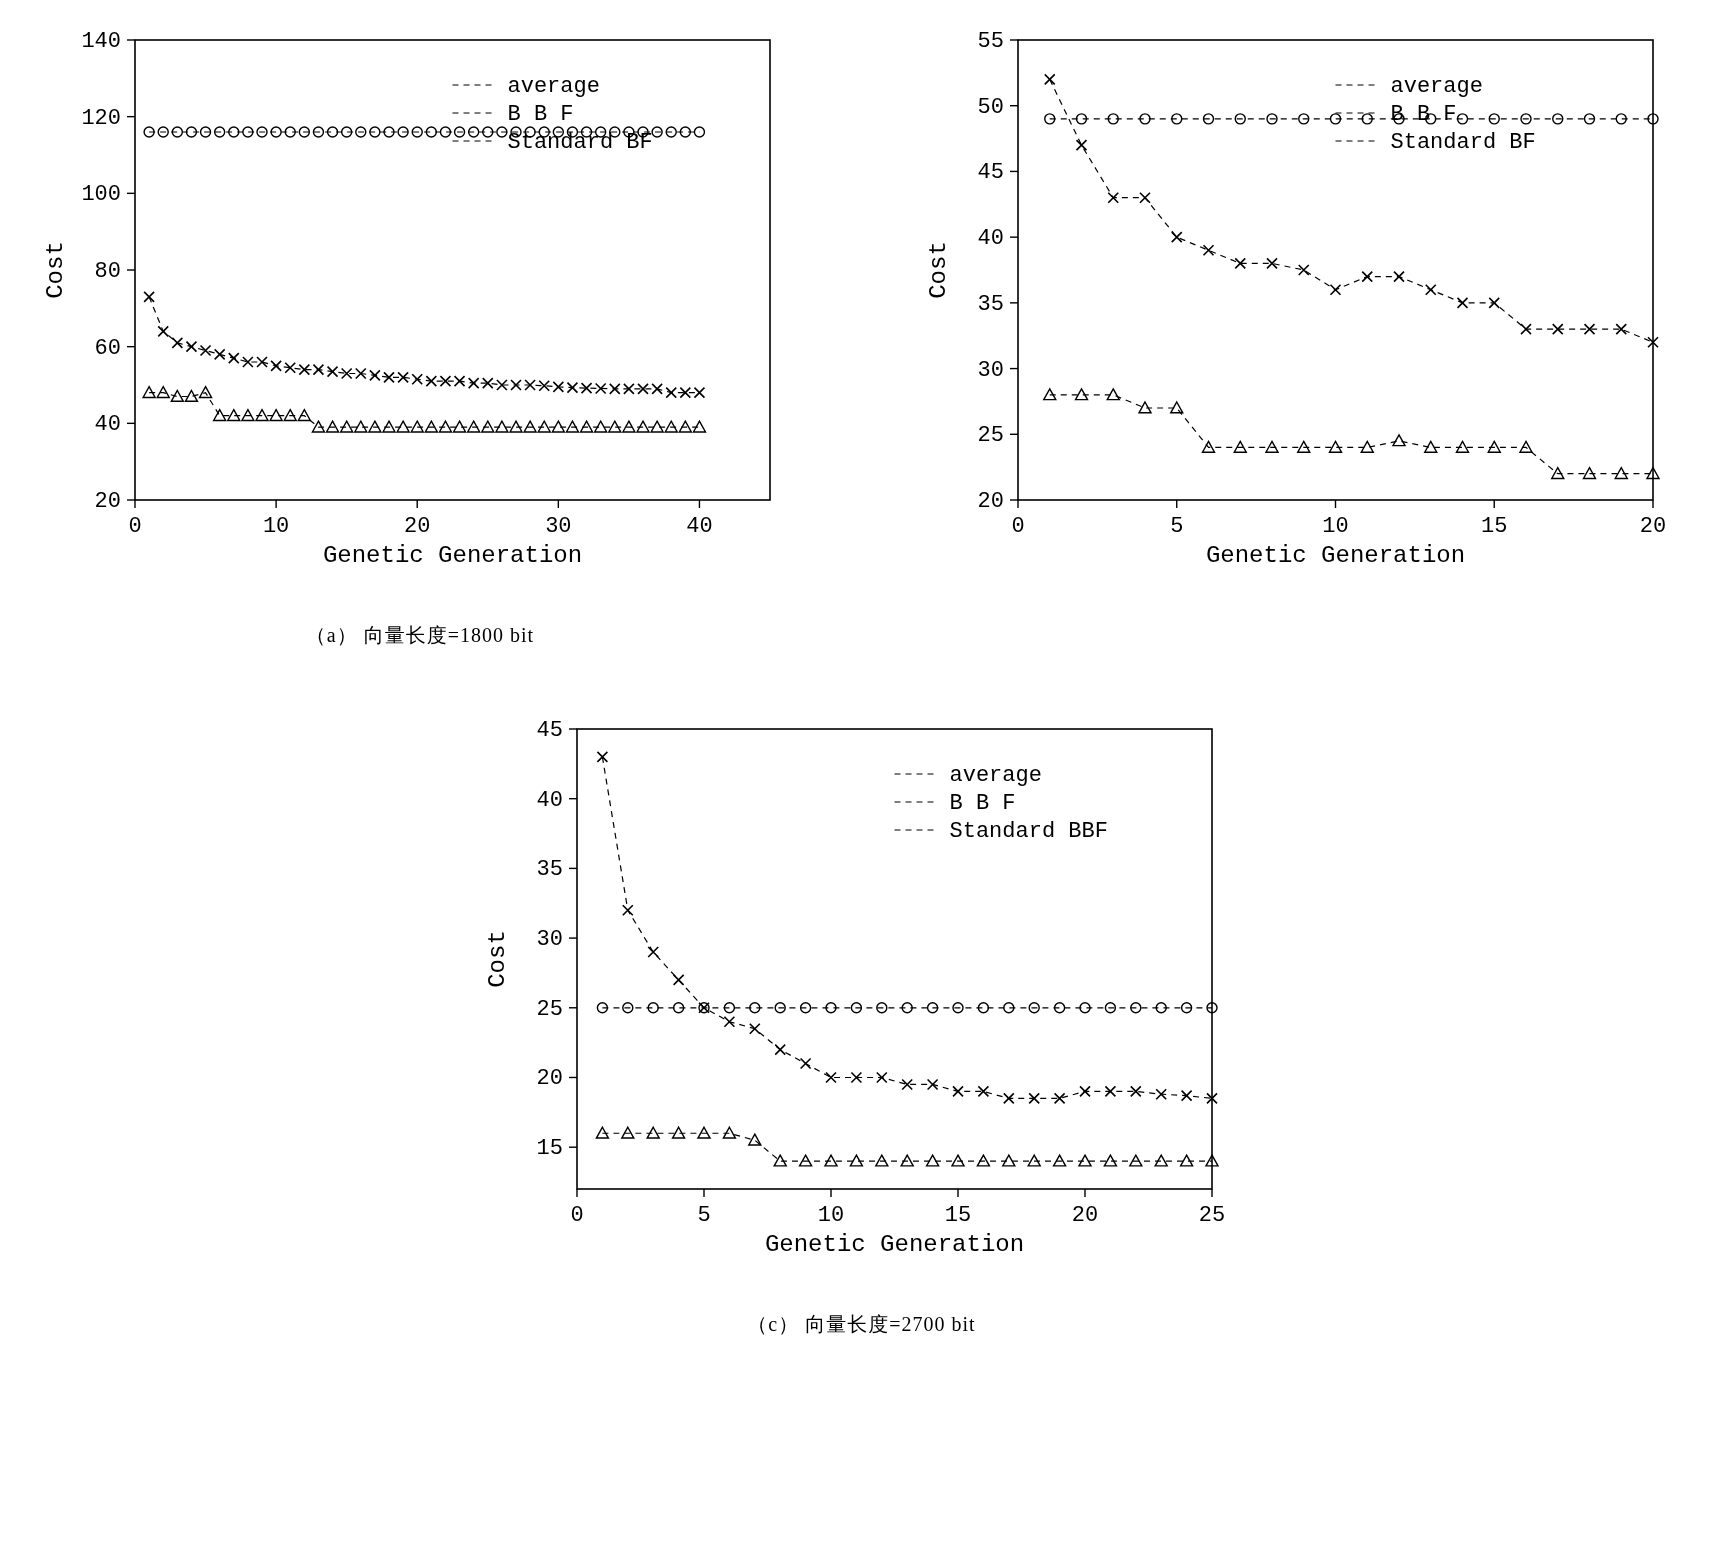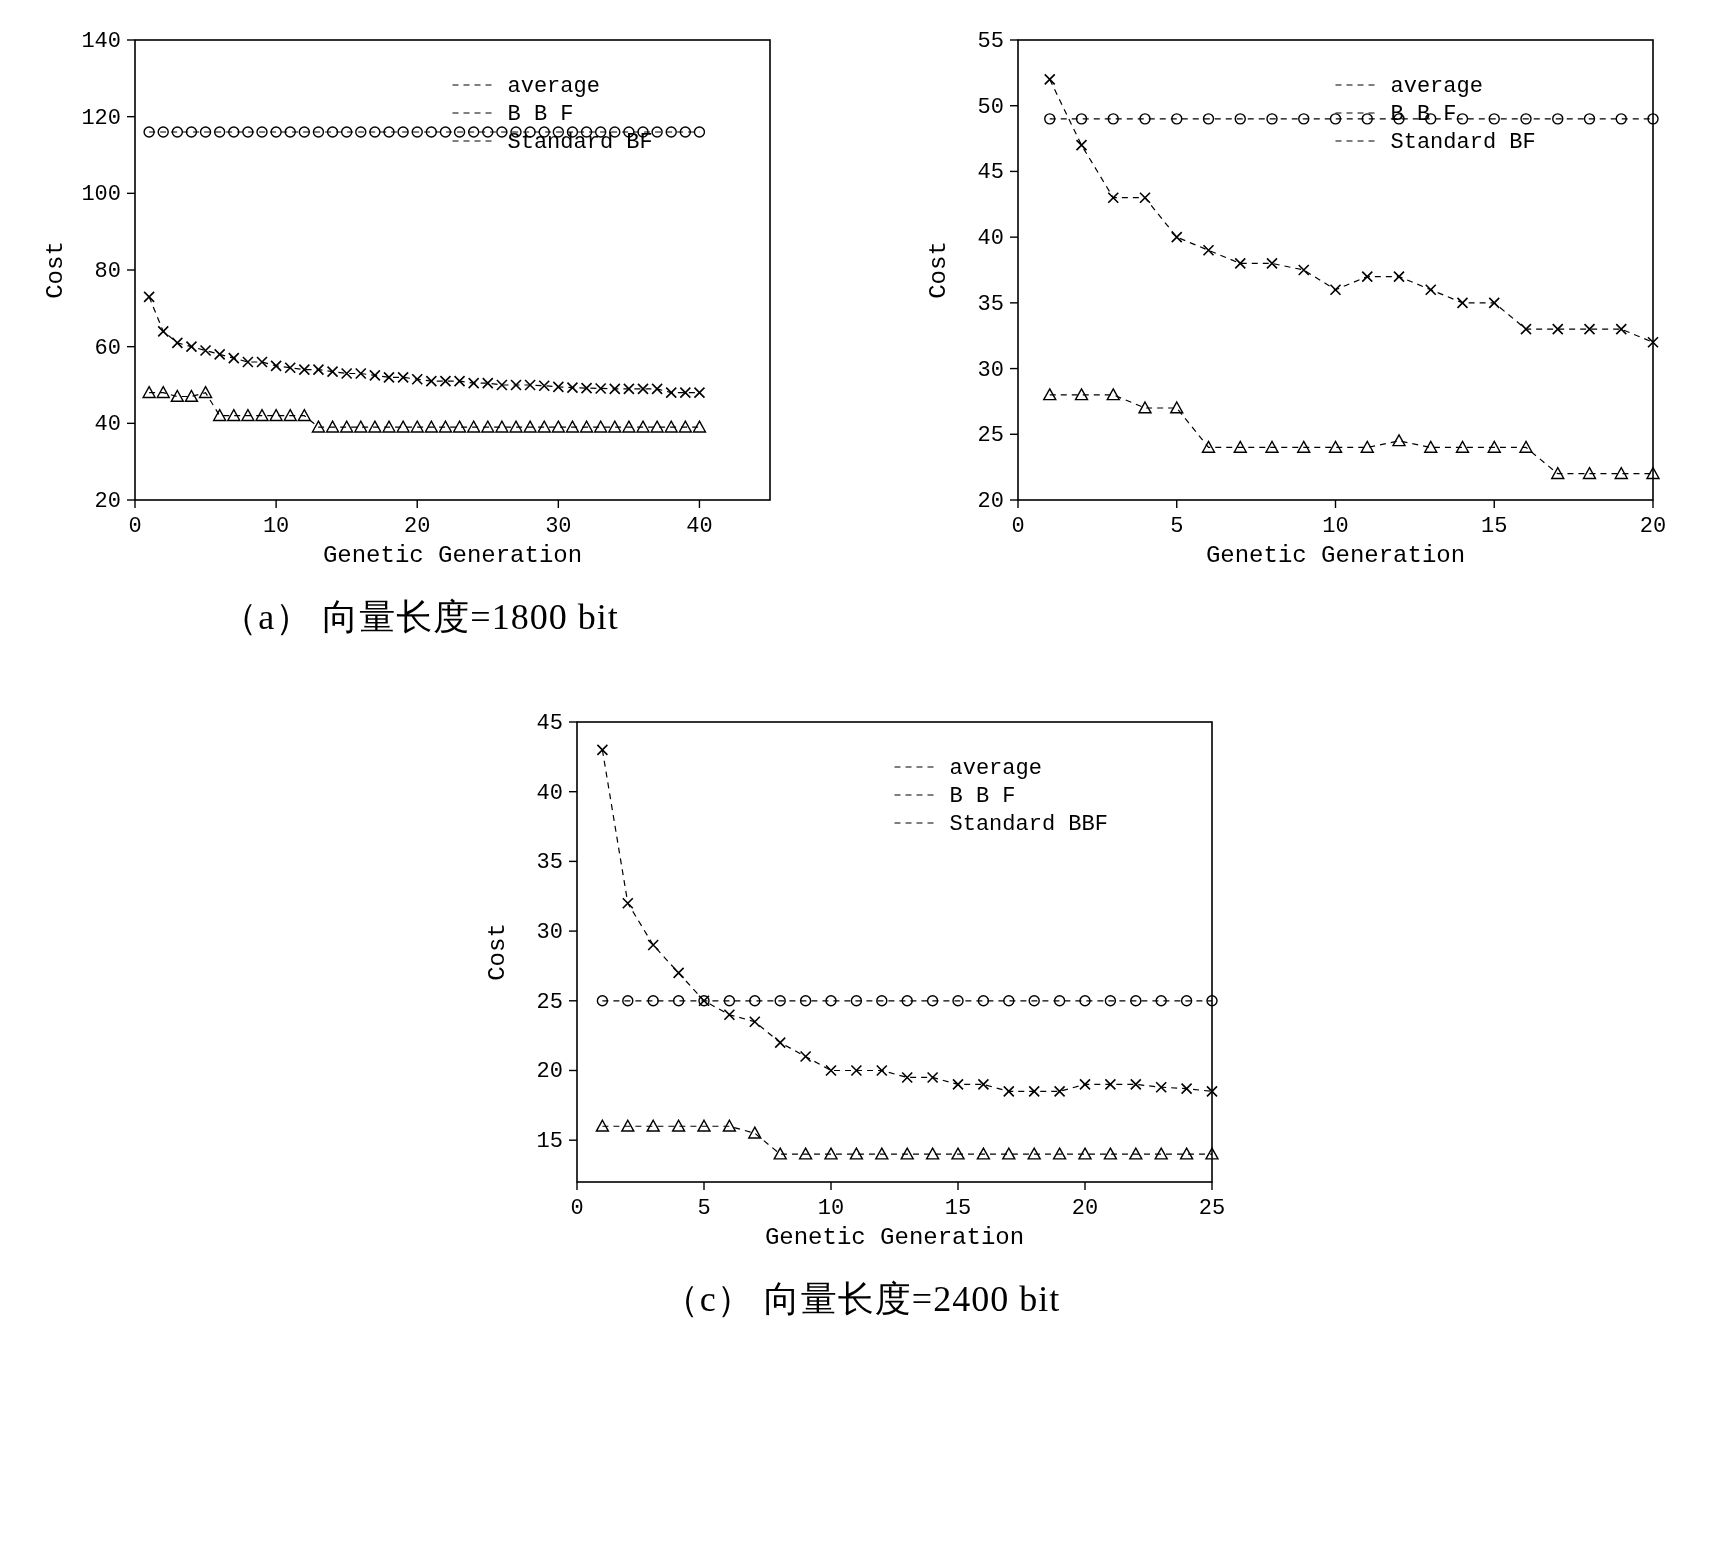--- a/index.html
+++ b/index.html
@@ -23,23 +23,23 @@
   }
   .chart-block {
     display: flex;
     flex-direction: column;
     align-items: center;
   }
   .chart-svg {
     display: block;
   }
   .caption {
-    margin-top: 13px;
+    margin-top: 42px;
     font-family: "SimSun", "STSong", serif;
-    font-size: 36px;
+    font-size: 20px;
     text-align: right;
     letter-spacing: 1px;
   }
   .row2 {
     margin-top: 60px;
     display: flex;
     justify-content: center;
   }
 </style>
 </head>
@@ -421,16 +421,16 @@
           <circle cx="679.2" cy="298.78787878787875" r="5" stroke="#000" stroke-width="1.4" fill="none"></circle>
           <circle cx="704.6" cy="298.78787878787875" r="5" stroke="#000" stroke-width="1.4" fill="none"></circle>
           <circle cx="730" cy="298.78787878787875" r="5" stroke="#000" stroke-width="1.4" fill="none"></circle>
           <line x1="412.5" y1="65" x2="452.5" y2="65" stroke="#000" stroke-width="1.2" stroke-dasharray="6,5"></line>
           <text x="467.5" y="72" font-size="22" font-family="Courier New, monospace">average</text>
           <line x1="412.5" y1="93" x2="452.5" y2="93" stroke="#000" stroke-width="1.2" stroke-dasharray="6,5"></line>
           <text x="467.5" y="100" font-size="22" font-family="Courier New, monospace">B B F</text>
           <line x1="412.5" y1="121" x2="452.5" y2="121" stroke="#000" stroke-width="1.2" stroke-dasharray="6,5"></line>
           <text x="467.5" y="128" font-size="22" font-family="Courier New, monospace">Standard BBF</text>
         </svg>
-      <div class="caption">（c） 向量长度=2400 bit</div>
+      <div class="caption">（c） 向量长度=2700 bit</div>
     </div>
   </div>
 </div>
 
 </body></html>

